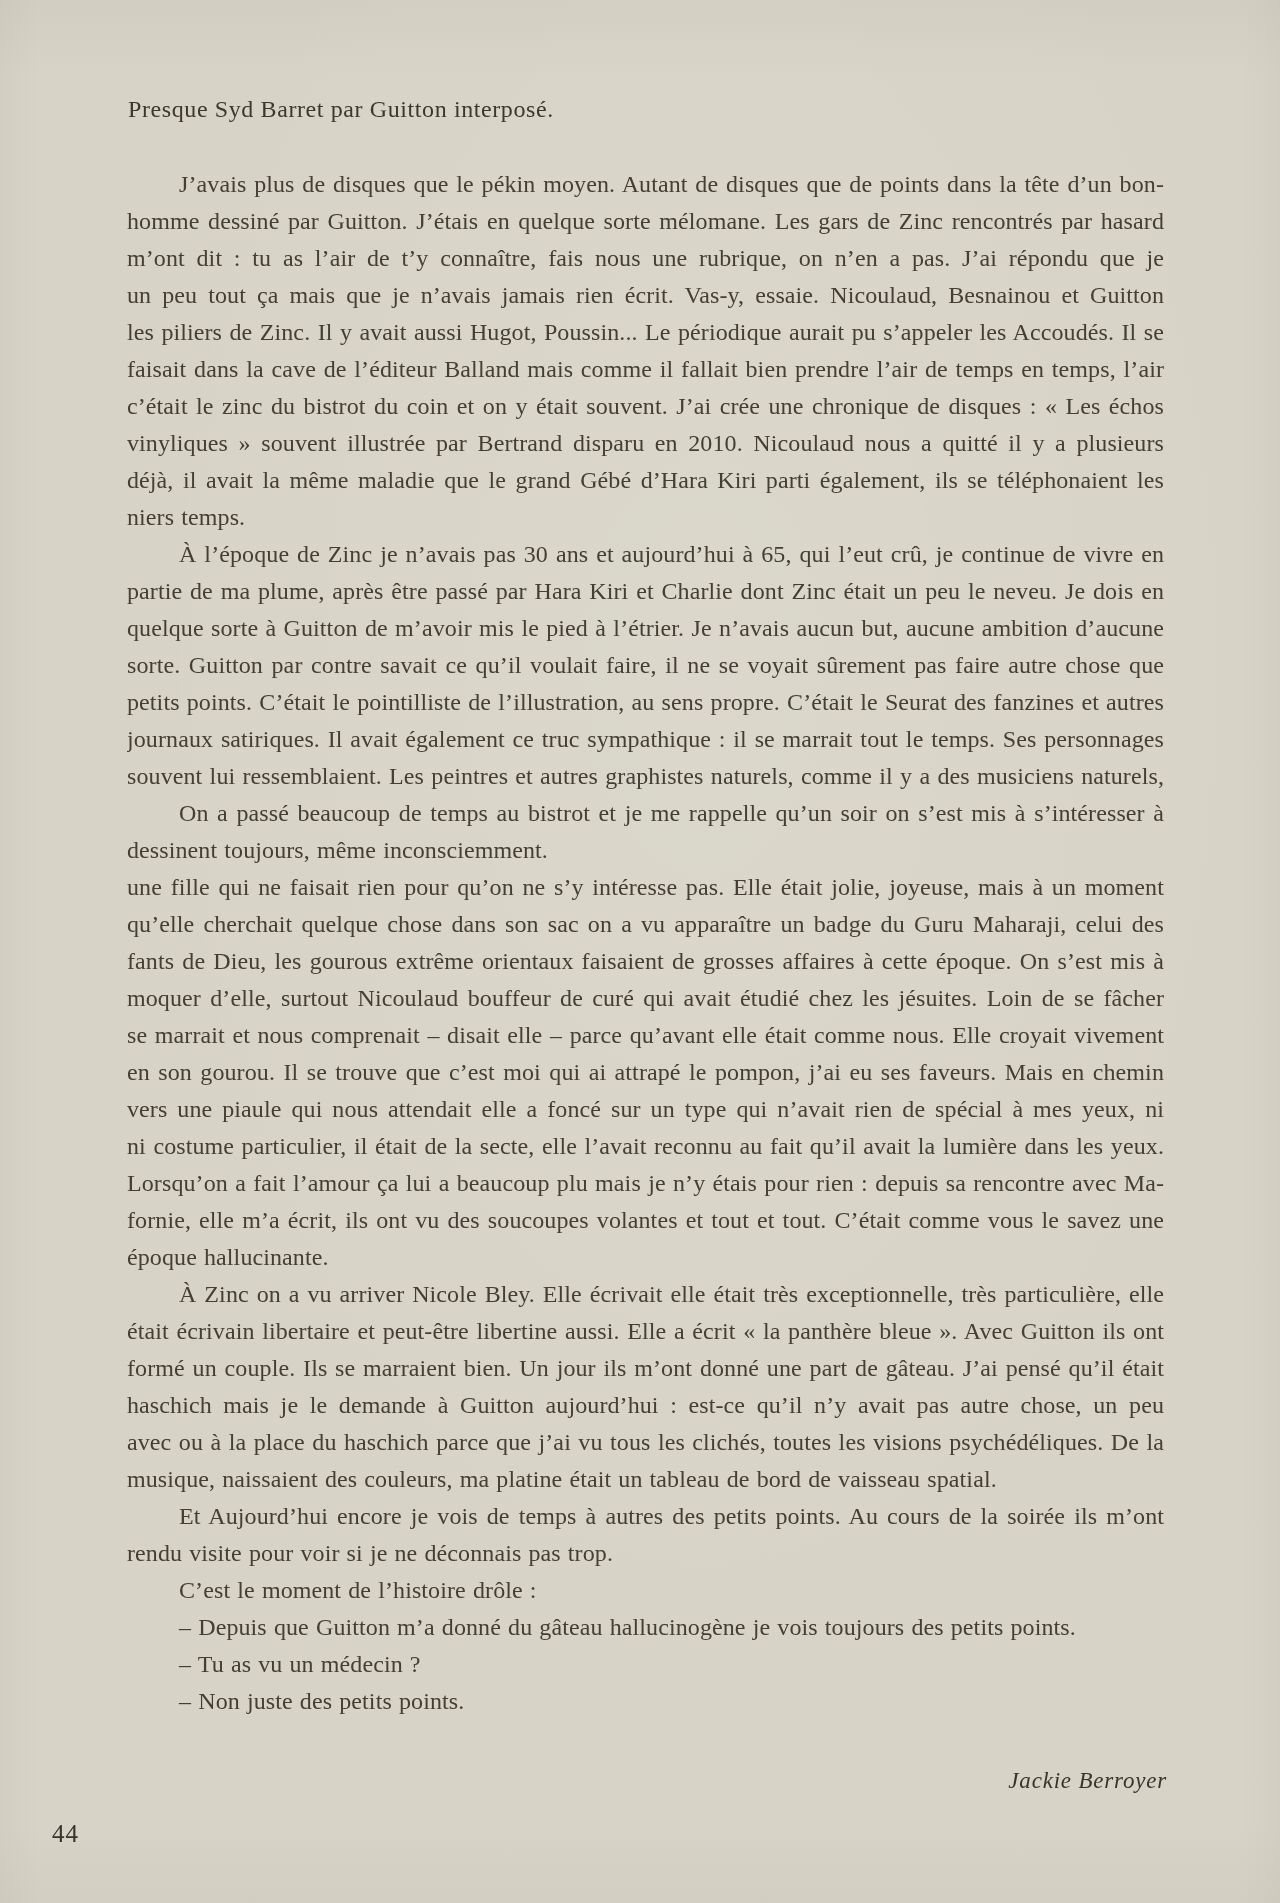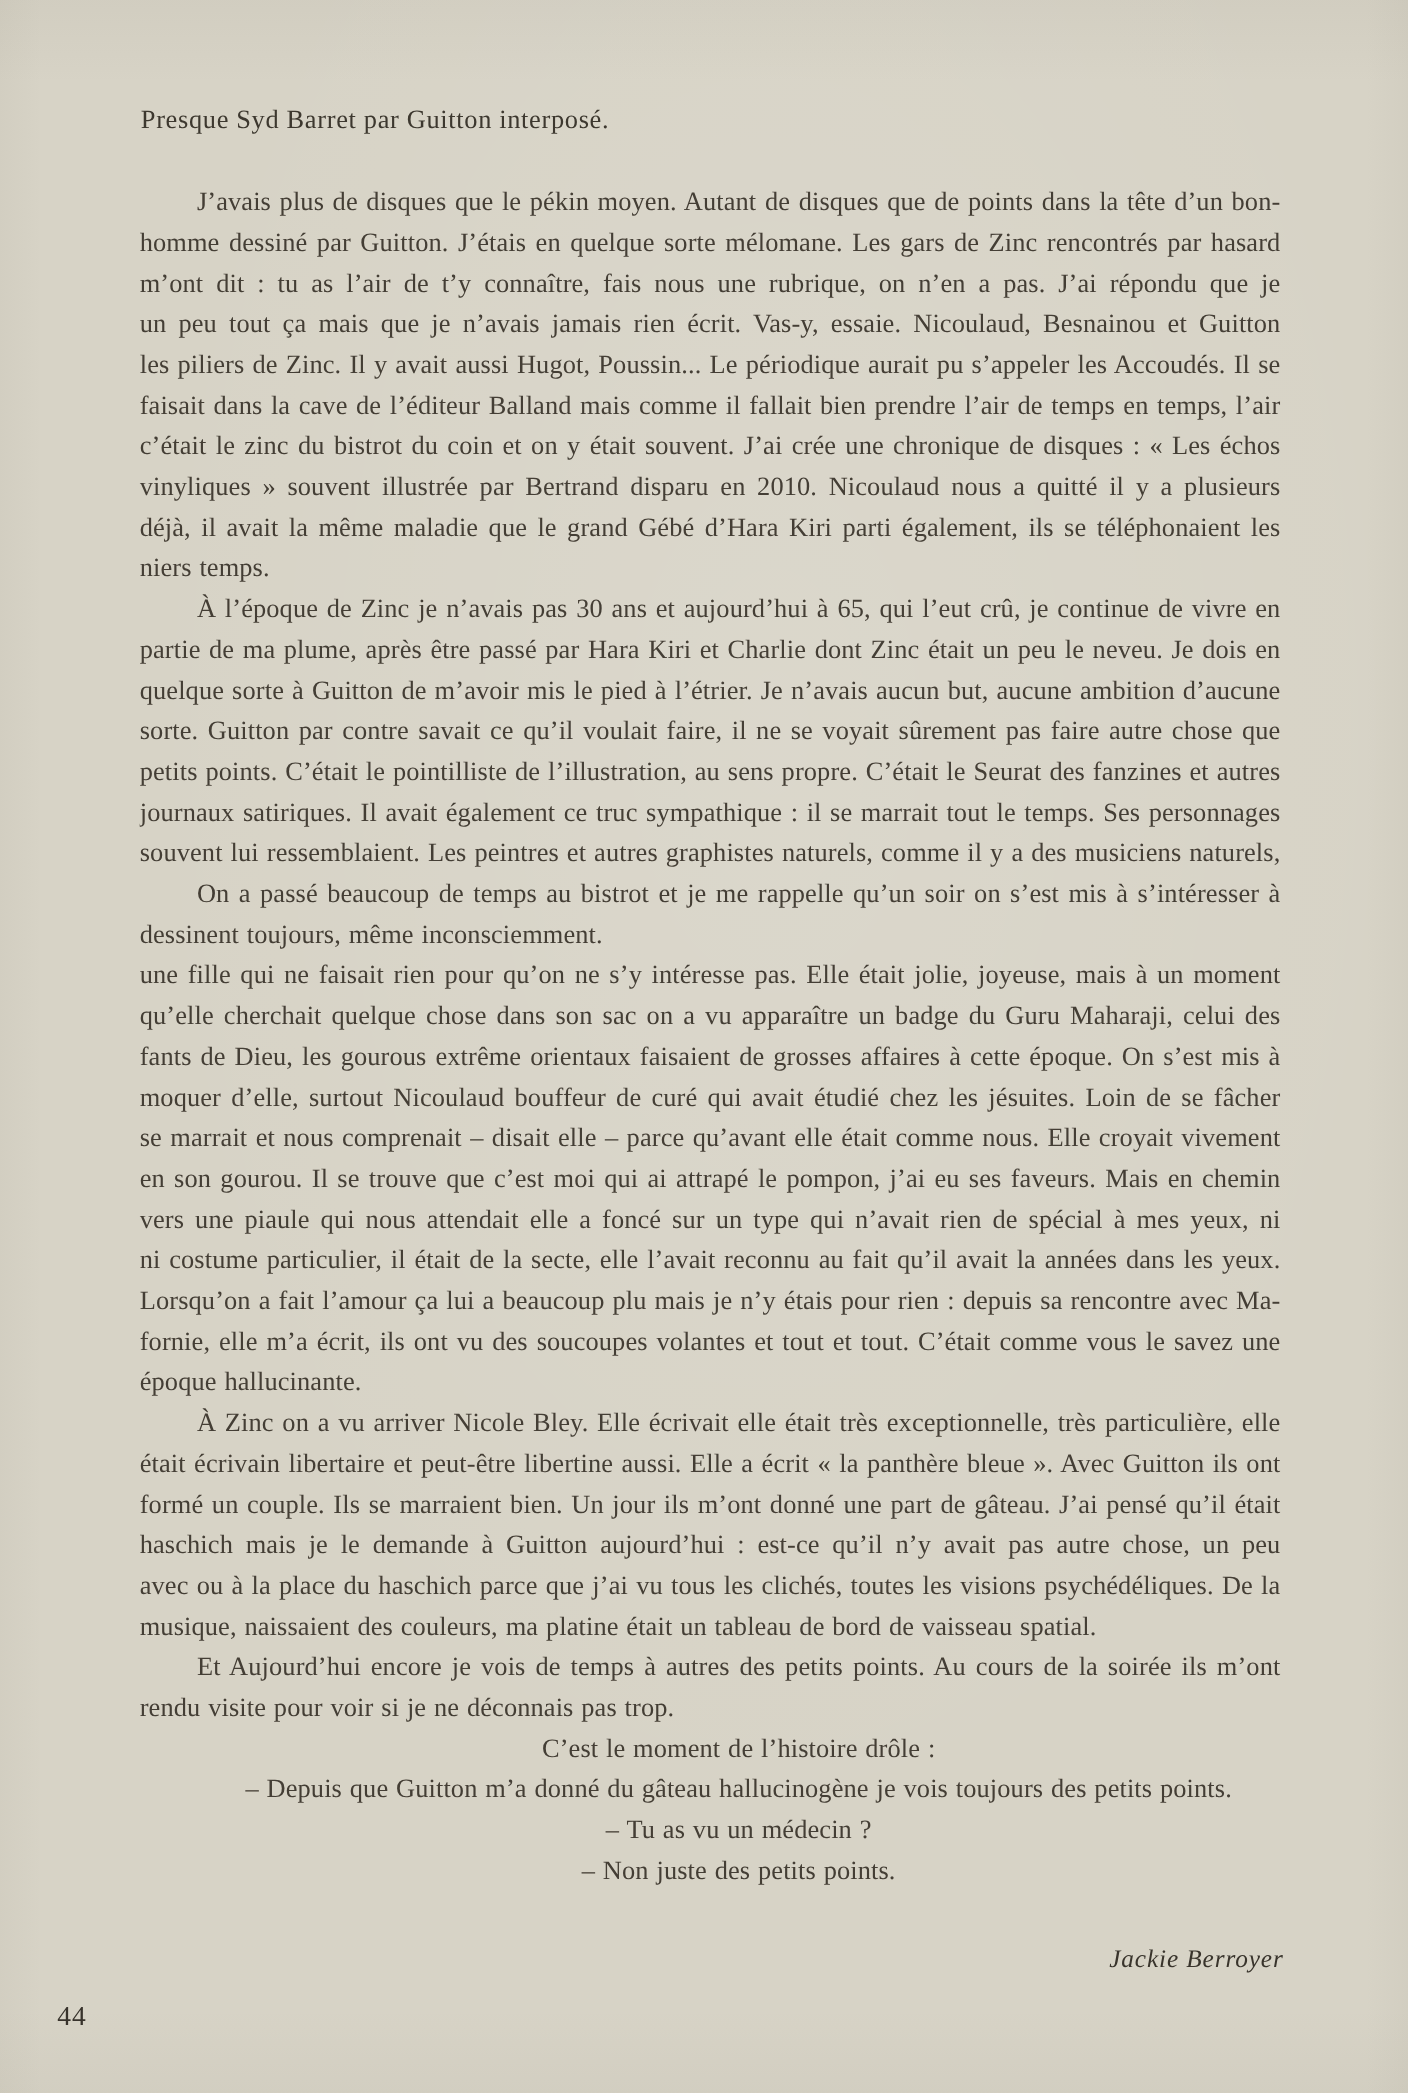--- a/index.html
+++ b/index.html
@@ -39,21 +39,21 @@
   }
   .line {
     height: 37px;
     line-height: 37px;
     overflow: hidden;
   }
   .line.justify {
     text-align: justify;
     text-align-last: justify;
   }
-  .line.indent { text-indent: 52px; text-align: center; }
+  .line.indent { text-indent: 52px; }
   .signature {
     position: absolute;
     right: 113px;
     top: 1768px;
     font-size: 23px;
     font-style: italic;
     font-weight: normal;
     letter-spacing: 0.8px;
     color: #39342c;
   }
@@ -91,21 +91,21 @@
       <div class="line justify">souvent lui ressemblaient. Les peintres et autres graphistes naturels, comme il y a des musiciens naturels, se</div>
       <div class="line indent justify">On a passé beaucoup de temps au bistrot et je me rappelle qu’un soir on s’est mis à s’intéresser à</div>
       <div class="line">dessinent toujours, même inconsciemment.</div>
       <div class="line justify">une fille qui ne faisait rien pour qu’on ne s’y intéresse pas. Elle était jolie, joyeuse, mais à un moment lors-</div>
       <div class="line justify">qu’elle cherchait quelque chose dans son sac on a vu apparaître un badge du Guru Maharaji, celui des en-</div>
       <div class="line justify">fants de Dieu, les gourous extrême orientaux faisaient de grosses affaires à cette époque. On s’est mis à se</div>
       <div class="line justify">moquer d’elle, surtout Nicoulaud bouffeur de curé qui avait étudié chez les jésuites. Loin de se fâcher elle</div>
       <div class="line justify">se marrait et nous comprenait – disait elle – parce qu’avant elle était comme nous. Elle croyait vivement</div>
       <div class="line justify">en son gourou. Il se trouve que c’est moi qui ai attrapé le pompon, j’ai eu ses faveurs. Mais en chemin</div>
       <div class="line justify">vers une piaule qui nous attendait elle a foncé sur un type qui n’avait rien de spécial à mes yeux, ni badge</div>
-      <div class="line justify">ni costume particulier, il était de la secte, elle l’avait reconnu au fait qu’il avait la années dans les yeux.</div>
+      <div class="line justify">ni costume particulier, il était de la secte, elle l’avait reconnu au fait qu’il avait la lumière dans les yeux.</div>
       <div class="line justify">Lorsqu’on a fait l’amour ça lui a beaucoup plu mais je n’y étais pour rien : depuis sa rencontre avec Ma-</div>
       <div class="line justify">fornie, elle m’a écrit, ils ont vu des soucoupes volantes et tout et tout. C’était comme vous le savez une</div>
       <div class="line">époque hallucinante.</div>
       <div class="line indent justify">À Zinc on a vu arriver Nicole Bley. Elle écrivait elle était très exceptionnelle, très particulière, elle</div>
       <div class="line justify">était écrivain libertaire et peut-être libertine aussi. Elle a écrit « la panthère bleue ». Avec Guitton ils ont</div>
       <div class="line justify">formé un couple. Ils se marraient bien. Un jour ils m’ont donné une part de gâteau. J’ai pensé qu’il était au</div>
       <div class="line justify">haschich mais je le demande à Guitton aujourd’hui :  est-ce qu’il n’y avait pas autre chose, un peu d’acide</div>
       <div class="line justify">avec ou à la place du haschich parce que j’ai vu tous les clichés, toutes les visions psychédéliques. De la</div>
       <div class="line">musique, naissaient des couleurs, ma platine était un tableau de bord de vaisseau spatial.</div>
       <div class="line indent justify">Et Aujourd’hui encore je vois de temps à autres des petits points. Au cours de la soirée ils m’ont</div>

